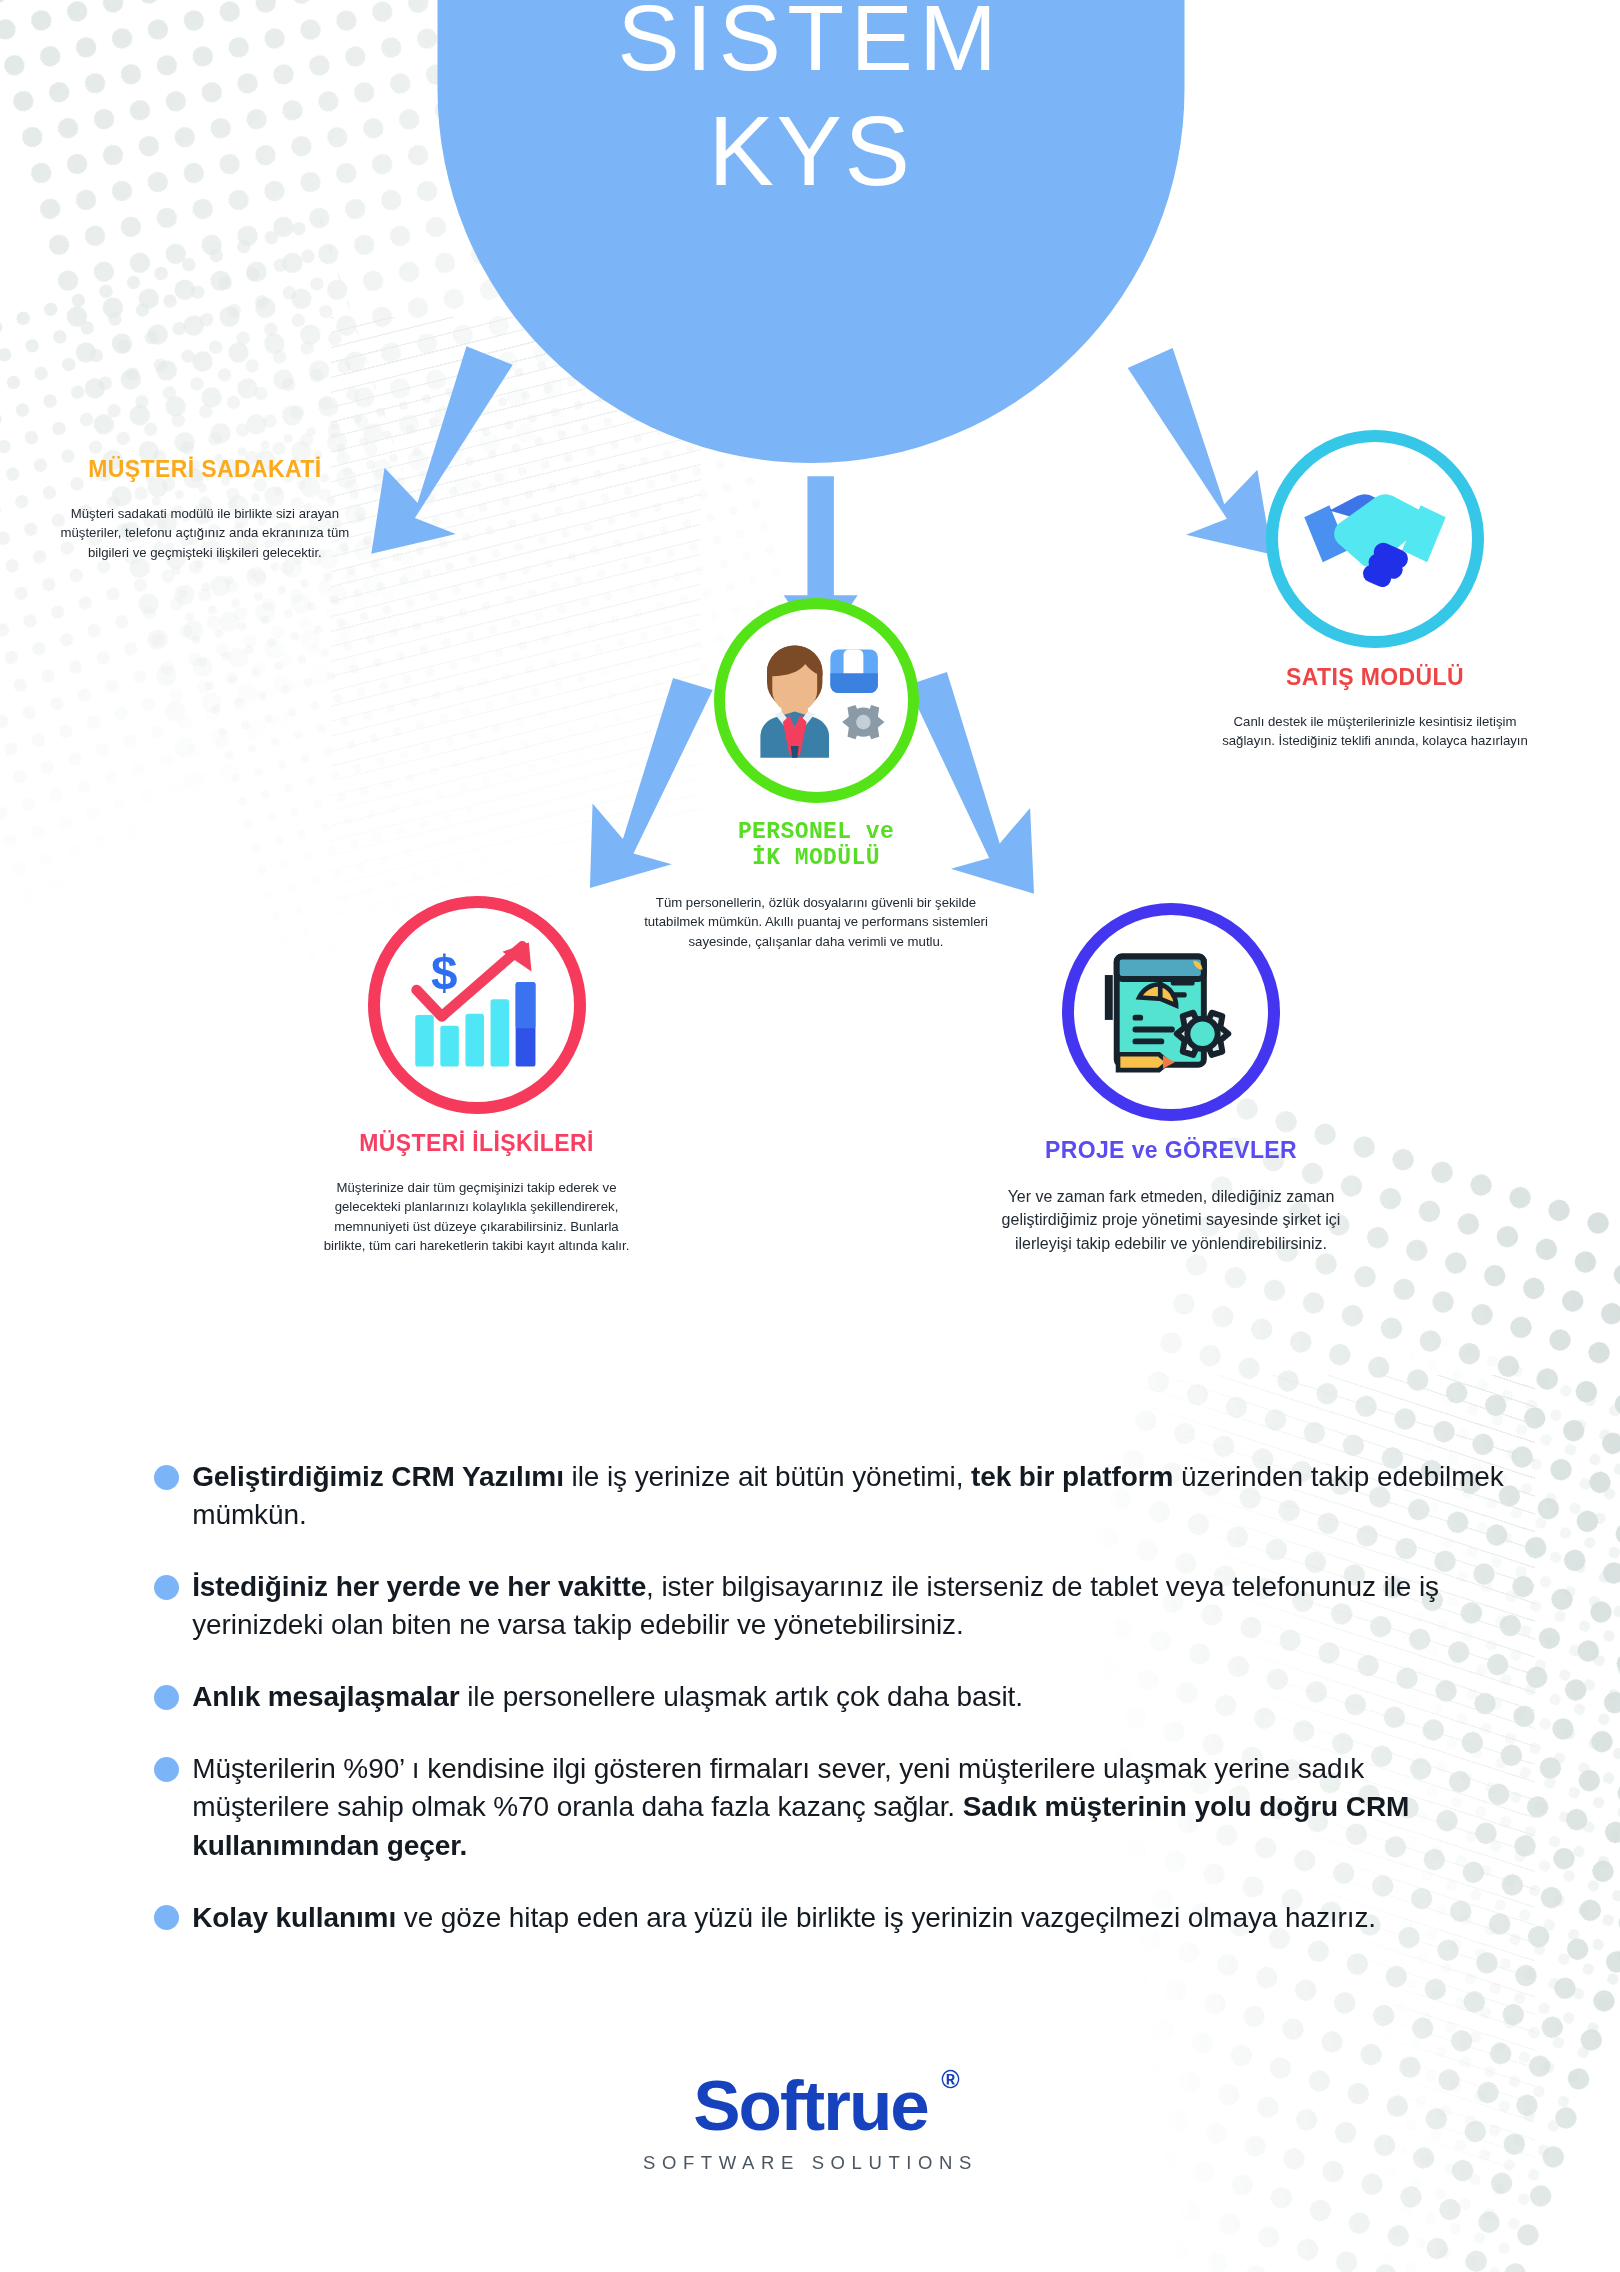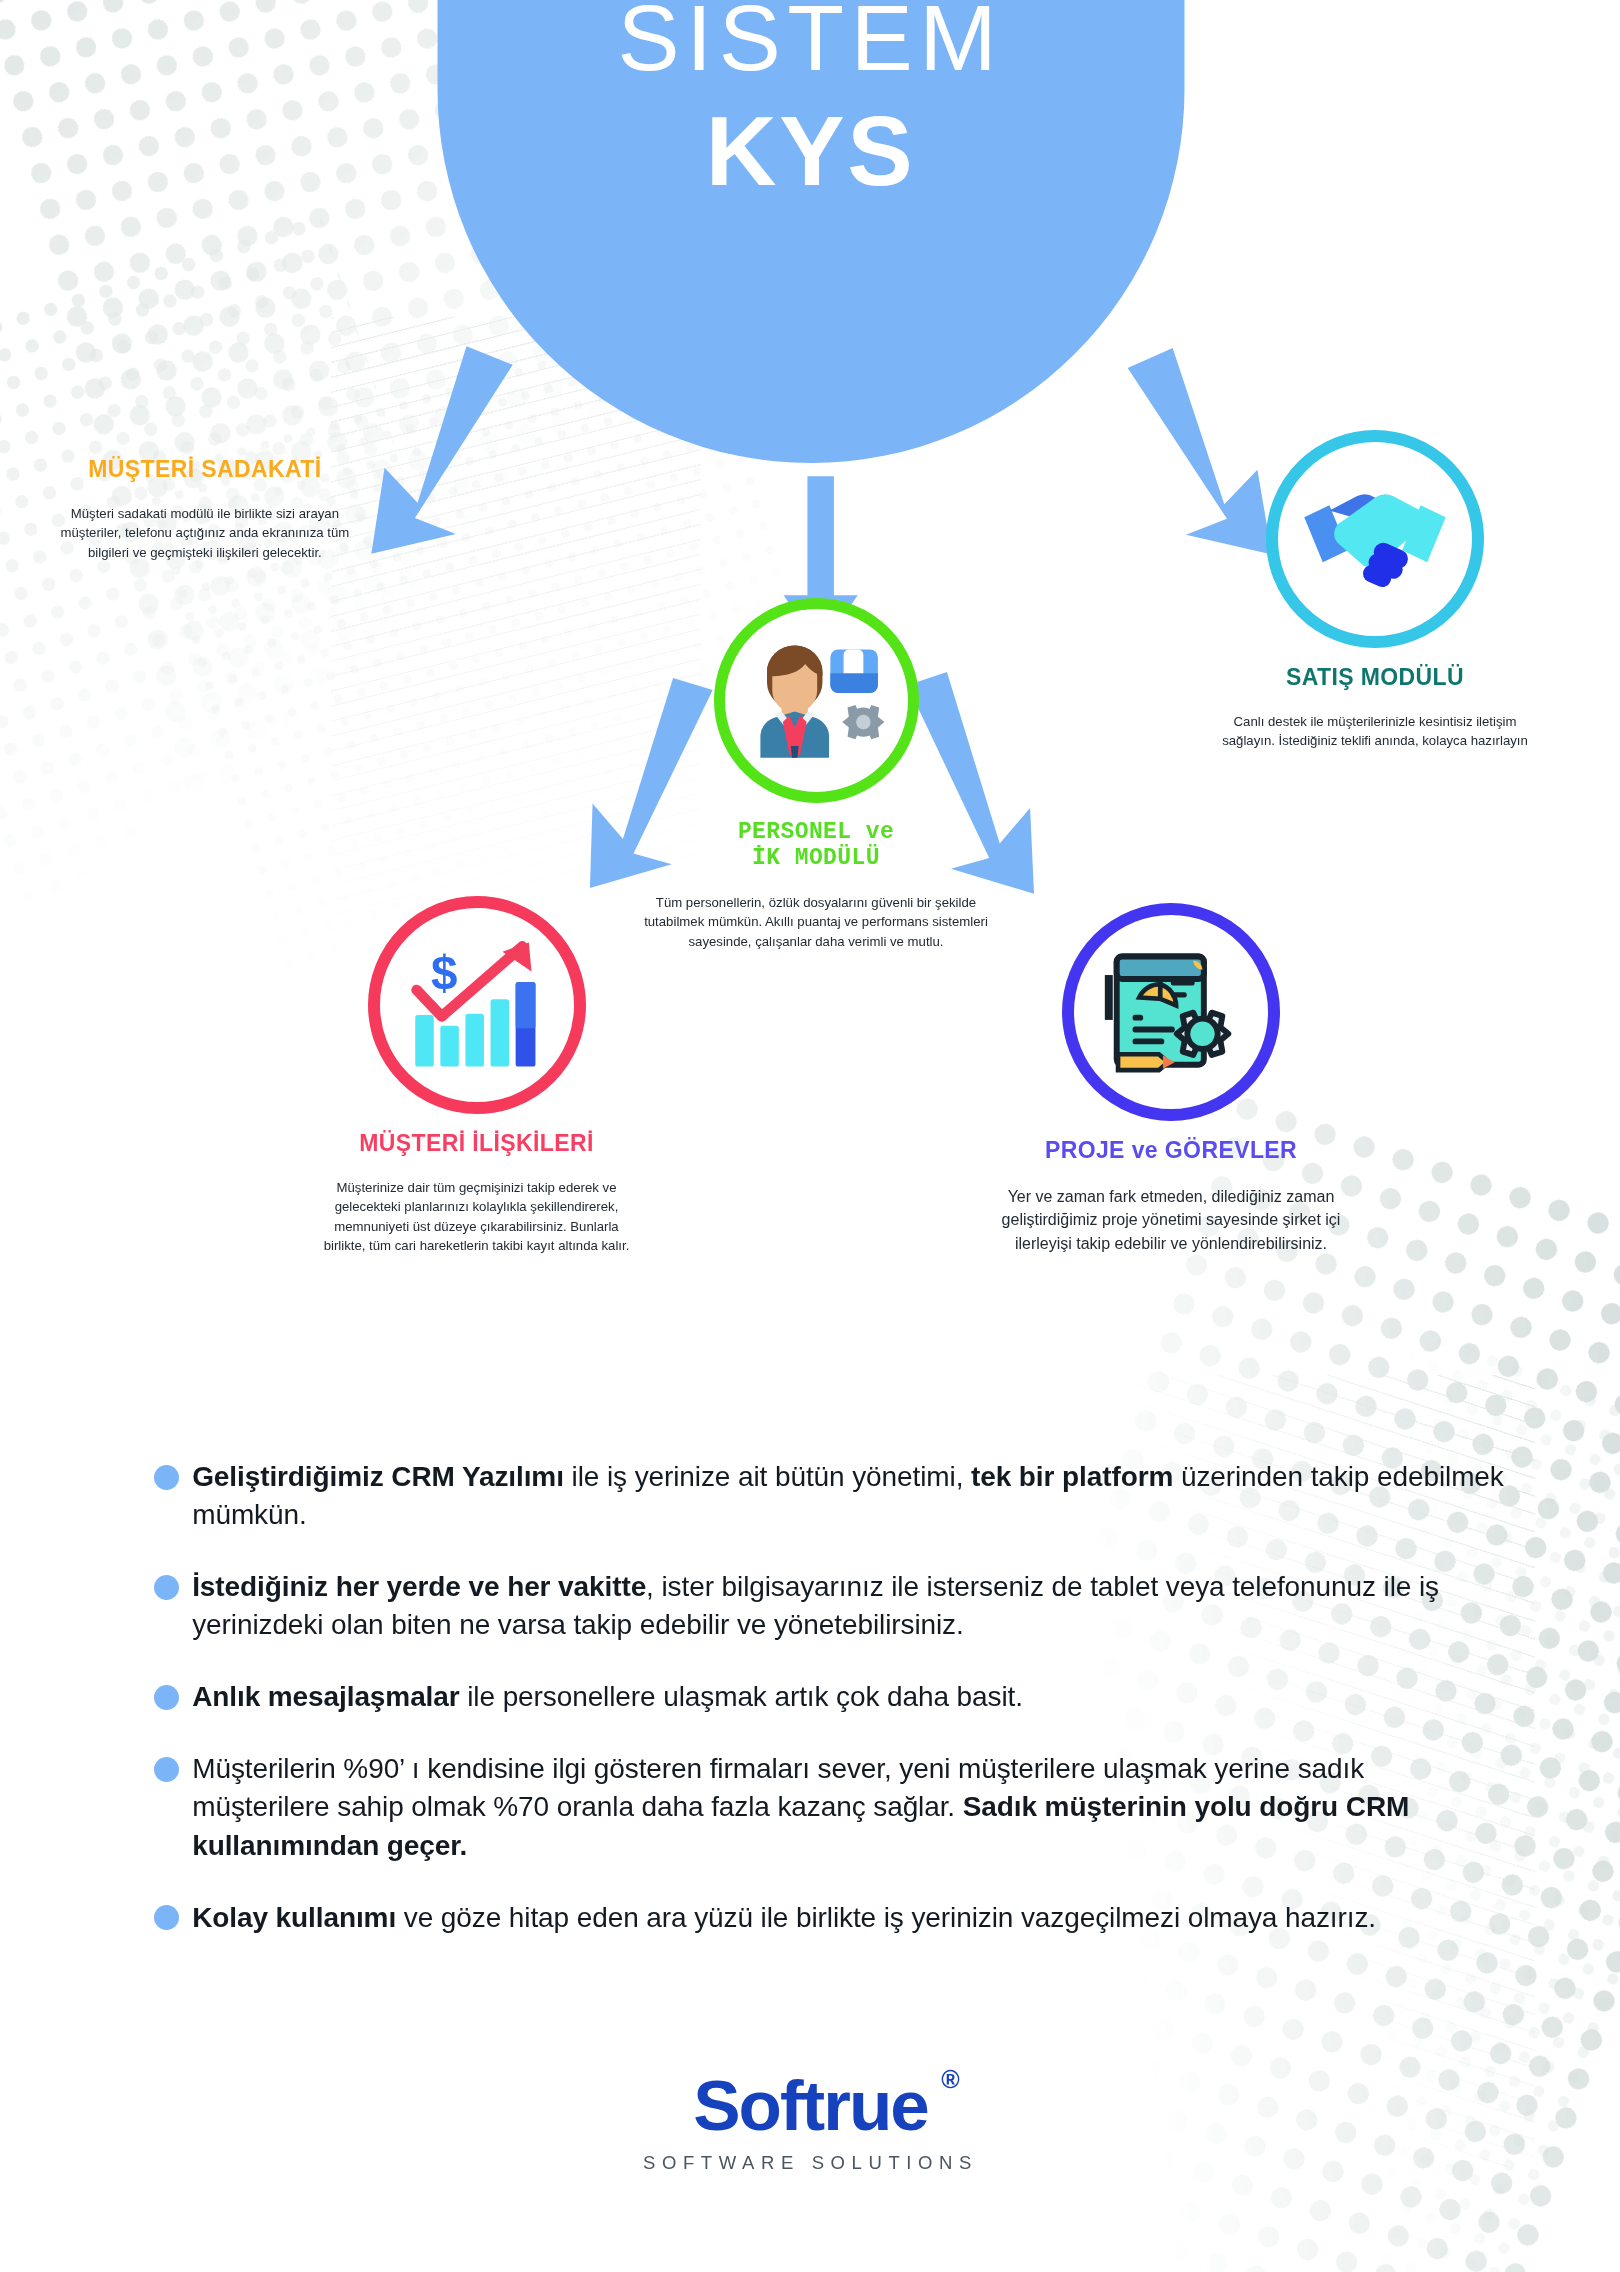--- a/index.html
+++ b/index.html
@@ -74,21 +74,21 @@
     top:-291px;width:747px;height:754px;
     background:#7cb5f7;border-radius:0 0 374px 374px;
     display:flex;flex-direction:column;align-items:center;justify-content:flex-end;
     padding-bottom:263px;box-sizing:border-box;
   }
   #title-sistem{
     font-size:93px;font-weight:300;letter-spacing:6.6px;color:#ffffff;
     line-height:1;margin:0;
   }
   #title-kys{
-    font-size:98px;font-weight:bold;letter-spacing:2.6px;color:#ffffff;
+    font-size:98px;font-weight:normal;letter-spacing:2.6px;color:#ffffff;
     line-height:1;margin:17px 0 0 0;
   }
 
   
   .arrow-svg{position:absolute;pointer-events:none;}
 
   
   .module{position:absolute;box-sizing:border-box;text-align:center;}
   .ring{
     border-radius:50%;box-sizing:border-box;background:#fff;
@@ -111,21 +111,21 @@
   #mod-sadakat .mod-title{font-size:23px;color:#fbaa1b;margin-top:17px;}
   #mod-sadakat .mod-desc{width:311px;font-size:13.2px;}
 
   #mod-personel{left:631px;top:598px;width:370px;}
   #mod-personel .ring{width:205px;height:205px;border:11.2px solid #53e317;}
   #mod-personel .mod-title{font-size:23px;color:#57dd24;margin-top:17px;font-family:Liberation Mono, monospace;}
   #mod-personel .mod-desc{width:344px;font-size:13.2px;}
 
   #mod-satis{left:1190px;top:430px;width:370px;}
   #mod-satis .ring{width:218px;height:218px;border:12.6px solid #35c6e8;}
-  #mod-satis .mod-title{font-size:23px;color:#0f766e;margin-top:17px;}
+  #mod-satis .mod-title{font-size:23px;color:#ef4444;margin-top:17px;}
   #mod-satis .mod-desc{width:337px;font-size:13.2px;}
 
   #mod-iliski{left:298px;top:896px;width:357px;}
   #mod-iliski .ring{width:218px;height:218px;border:12.6px solid #f53a5c;}
   #mod-iliski .mod-title{font-size:23px;color:#f73f63;margin-top:17px;}
   #mod-iliski .mod-desc{width:317px;font-size:13.2px;}
 
   #mod-proje{left:979px;top:903px;width:384px;}
   #mod-proje .ring{width:218px;height:218px;border:12.6px solid #4436f0;}
   #mod-proje .mod-title{font-size:23px;color:#5b4cf2;margin-top:17px;}

